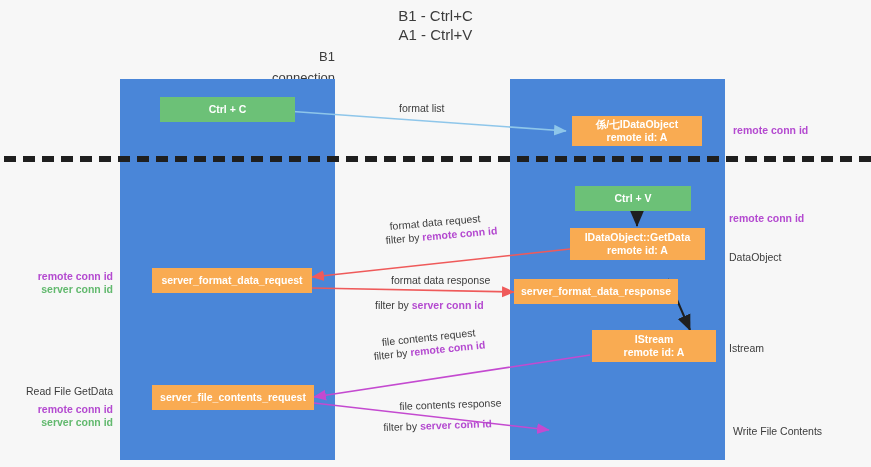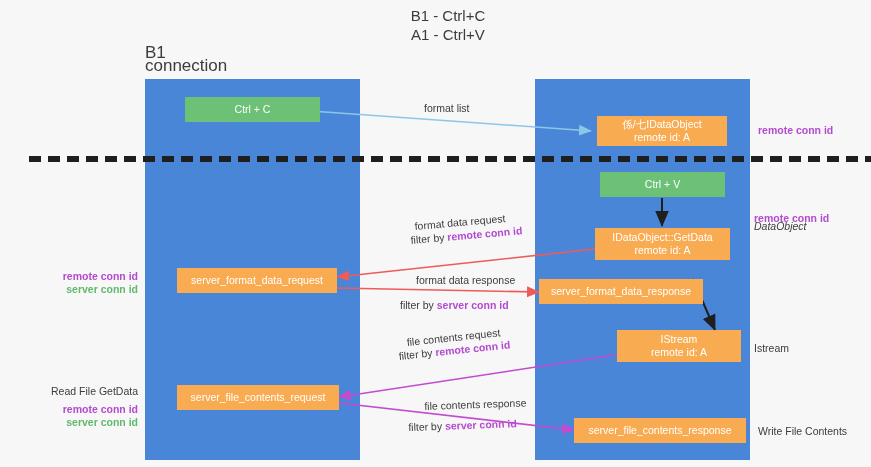--- a/index.html
+++ b/index.html
@@ -3,54 +3,55 @@
 <meta charset="utf-8">
 <style>
   html,body{margin:0;padding:0;}
   body{
     width:871px;height:467px;
     background:#f7f7f7;
     font-family:"Liberation Sans", sans-serif;
     overflow:hidden;
     position:relative;
   }
-  #stage{position:absolute;inset:0;margin-left:25px;}
+  #stage{position:absolute;inset:0;}
 
   
   .title{
     position:absolute;left:0;right:0;top:6px;
     text-align:center;
     font-size:15px;line-height:19px;color:#3c3c3c;
     white-space:pre-line;
   }
 
   
   .lane-head{
-    position:absolute;text-align:left;
-    font-size:17px;line-height:13px;color:#3c3c3c;
+    position:absolute;text-align:right;
+    font-size:13px;line-height:21px;color:#3c3c3c;
     white-space:pre-line;
   }
   #head-b1{left:120px;width:215px;top:46px;}
   #head-a1{left:510px;width:215px;top:46px;}
 
   
   .lane{position:absolute;background:#4a86d8;}
   #lane-b1{left:120px;top:79px;width:215px;height:381px;}
   #lane-a1{left:510px;top:79px;width:215px;height:381px;}
 
   
   .box{
     position:absolute;
     display:flex;align-items:center;justify-content:center;
     text-align:center;
     color:#ffffff;
     font-size:10.5px;line-height:13px;
     white-space:pre-line;
     box-sizing:border-box;
     padding:2px 4px;
+    font-weight:bold;
   }
   .box.green{background:#6cc177;}
   .box.orange{background:#f9ab52;}
 
   
   .anno{
     position:absolute;
     font-size:10.5px;line-height:14px;
     color:#3c3c3c;
     white-space:pre-line;
@@ -170,55 +171,54 @@
       <div class="dash" style="left: 821px;"></div>
       <div class="dash" style="left: 840px;"></div>
       <div class="dash" style="left: 859px;"></div>
     </div>
 
   <div class="box green" style="left:160px;top:97px;width:135px;height:25px;">Ctrl + C</div>
 
   <div class="box orange" style="left:572px;top:116px;width:130px;height:30px;">係/七IDataObject
 remote id: A</div>
 
-  <div class="box green" style="left:575px;top:172px;width:125px;height:25px;">Ctrl + V</div>
+  <div class="box green" style="left:575px;top:186px;width:116px;height:25px;">Ctrl + V</div>
 
   <div class="box orange" style="left:570px;top:228px;width:135px;height:32px;">IDataObject::GetData
 remote id: A</div>
 
   <div class="box orange" style="left:152px;top:268px;width:160px;height:25px;">server_format_data_request</div>
 
   <div class="box orange" style="left:514px;top:279px;width:164px;height:25px;">server_format_data_response</div>
 
   <div class="box orange" style="left:592px;top:330px;width:124px;height:32px;">IStream
 remote id: A</div>
 
   <div class="box orange" style="left:152px;top:385px;width:162px;height:25px;">server_file_contents_request</div>
 
-  <div class="box orange" style="left:549px;top:418px;width:172px;height:25px;">server_file_contents_response</div>
 
   <div class="edge-label" style="left:399px;top:101px;">format list</div>
 
   <div class="edge-label" style="left:389px;top:219px;transform:rotate(-5deg);">format data request</div>
   <div class="edge-label" style="left:385px;top:233px;transform:rotate(-5deg);"><span>filter by </span><span class="purple">remote conn id</span></div>
 
   <div class="edge-label" style="left:391px;top:273px;">format data response</div>
   <div class="edge-label" style="left:375px;top:298px;"><span>filter by </span><span class="purple">server conn id</span></div>
 
   <div class="edge-label" style="left:381px;top:335px;transform:rotate(-6deg);">file contents request</div>
   <div class="edge-label" style="left:373px;top:349px;transform:rotate(-6deg);"><span>filter by </span><span class="purple">remote conn id</span></div>
 
   <div class="edge-label" style="left:399px;top:399px;transform:rotate(-2deg);">file contents response</div>
   <div class="edge-label" style="left:383px;top:420px;transform:rotate(-2deg);"><span>filter by </span><span class="purple">server conn id</span></div>
 
   <div class="anno purple" style="left:733px;top:123px;">remote conn id</div>
 
   <div class="anno purple" style="left:729px;top:211px;">remote conn id</div>
 
-  <div class="anno" style="left:729px;top:219px;font-style:italic;">DataObject</div>
+  <div class="anno" style="left:729px;top:250px;">DataObject</div>
 
   <div class="anno" style="left:729px;top:341px;">Istream</div>
 
   <div class="anno" style="left:733px;top:424px;">Write File Contents</div>
 
   <div class="anno anno-left purple" style="left:0px;top:269px;width:113px;">remote conn id</div>
   <div class="anno anno-left green-txt" style="left:0px;top:282px;width:113px;">server conn id</div>
 
   <div class="anno anno-left" style="left:0px;top:384px;width:113px;">Read File GetData</div>
   <div class="anno anno-left purple" style="left:0px;top:402px;width:113px;">remote conn id</div>

